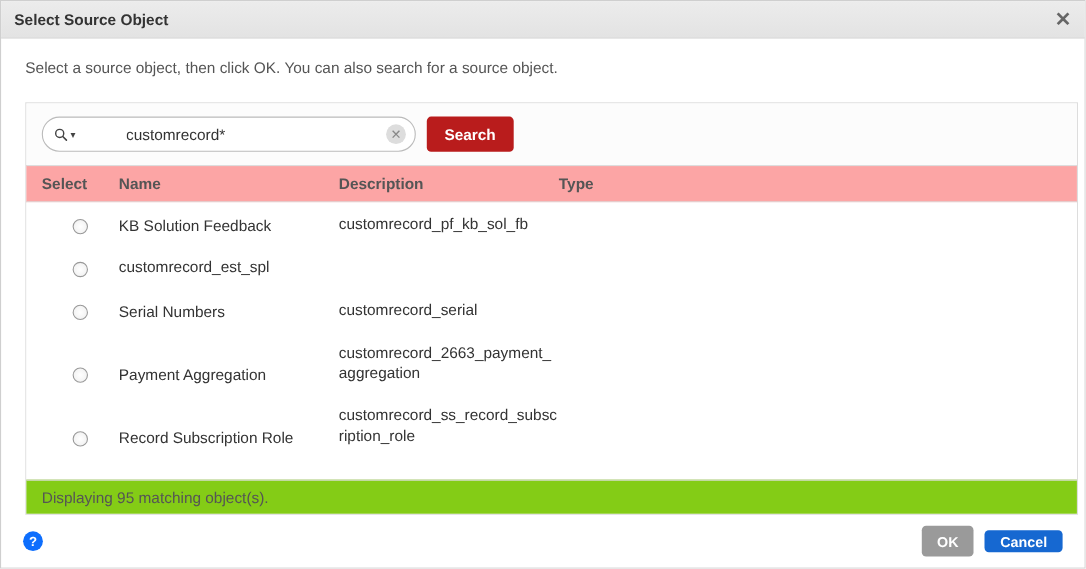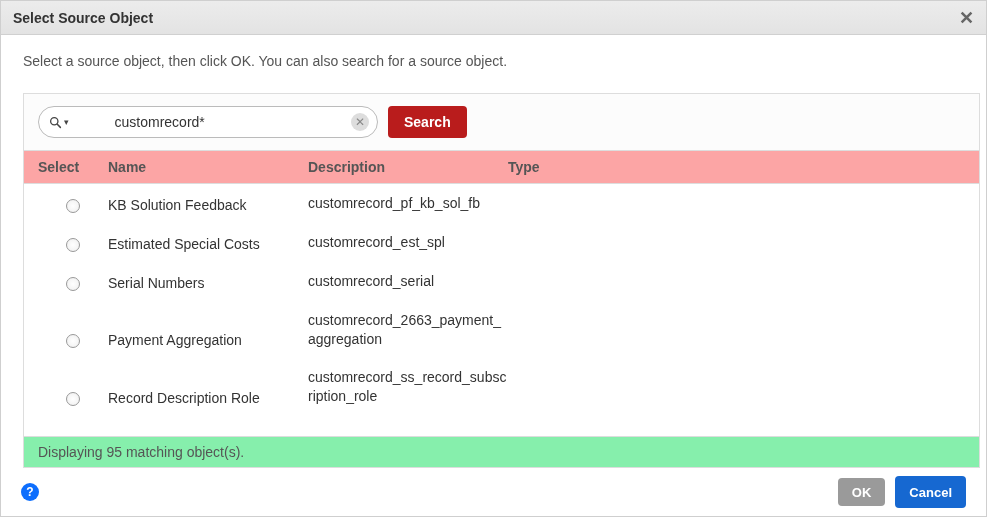--- a/index.html
+++ b/index.html
@@ -23,26 +23,26 @@
   .col-select { width:70px; }
   .col-name { width:200px; }
   .col-label { width:200px; }
   .col-desc { width:200px; }
   .col-type { flex:1; }
   .table-body { flex:1; overflow-y:scroll; background:#fff; }
   .row { display:flex; padding:10px 14px; align-items:flex-end; font-size:14px; color:#333; }
   .row .col-select { display:flex; justify-content:center; }
   .radio { width:14px; height:14px; border:1px solid #999; border-radius:50%; background:radial-gradient(#fff,#eee); cursor:pointer; }
   .col-label-cell { width:200px; word-break:break-all; color:#333; line-height:1.35; }
-  .panel-footer { background:#86efac; border-top:1px solid #ddd; padding:7px 14px; font-size:14px; color:#555; }
+  .panel-footer { background:#84cc16; border-top:1px solid #ddd; padding:7px 14px; font-size:14px; color:#555; }
   .footer { height:48px; display:flex; align-items:center; padding:0 20px; gap:10px; }
   .help { width:18px; height:18px; border-radius:50%; background:#0d6efd; color:#fff; font-size:12px; font-weight:bold; display:flex; align-items:center; justify-content:center; cursor:pointer; }
   .footer-spacer { flex:1; }
   .btn-ok { background:#9a9a9a; color:#fff; border:none; border-radius:4px; height:28px; padding:0 14px; font-size:13px; font-weight:bold; cursor:pointer; }
-  .btn-cancel { background:#1668d1; color:#fff; border:none; border-radius:4px; height:32px; padding:0 14px; font-size:13px; font-weight:bold; cursor:pointer; }
+  .btn-cancel { background:#1668d1; color:#fff; border:none; border-radius:4px; height:20px; padding:0 14px; font-size:13px; font-weight:bold; cursor:pointer; }
   
   .table-body::-webkit-scrollbar { width:16px; }
   .table-body::-webkit-scrollbar-track { background:#f0f0f0; }
   .table-body::-webkit-scrollbar-thumb { background:#c4c4c4; border:3px solid #f0f0f0; border-radius:8px; }
   .table-body::-webkit-scrollbar-button { height:16px; background:#f0f0f0; }
 </style>
 </head>
 <body>
 
 <div class="dialog">
@@ -86,21 +86,20 @@
             </div>
           <div class="col-name">KB Solution Feedback</div>
           <div class="col-label-cell">customrecord_pf_kb_sol_fb</div>
           <div class="col-desc"></div>
           <div class="col-type"></div>
         </div>
         <div class="row">
           <div class="col-select">
               <div class="radio"></div>
             </div>
-          <div class="col-name">Estimated Special Costs</div>
           <div class="col-label-cell">customrecord_est_spl</div>
           <div class="col-desc"></div>
           <div class="col-type"></div>
         </div>
         <div class="row">
           <div class="col-select">
               <div class="radio"></div>
             </div>
           <div class="col-name">Serial Numbers</div>
           <div class="col-label-cell">customrecord_serial</div>
@@ -113,21 +112,21 @@
             </div>
           <div class="col-name">Payment Aggregation</div>
           <div class="col-label-cell">customrecord_2663_payment_aggregation</div>
           <div class="col-desc"></div>
           <div class="col-type"></div>
         </div>
         <div class="row">
           <div class="col-select">
               <div class="radio"></div>
             </div>
-          <div class="col-name">Record Description Role</div>
+          <div class="col-name">Record Subscription Role</div>
           <div class="col-label-cell">customrecord_ss_record_subscription_role</div>
           <div class="col-desc"></div>
           <div class="col-type"></div>
         </div>
       </div>
 
       <div class="panel-footer">Displaying 95 matching object(s).</div>
     </div>
   </div>
 

